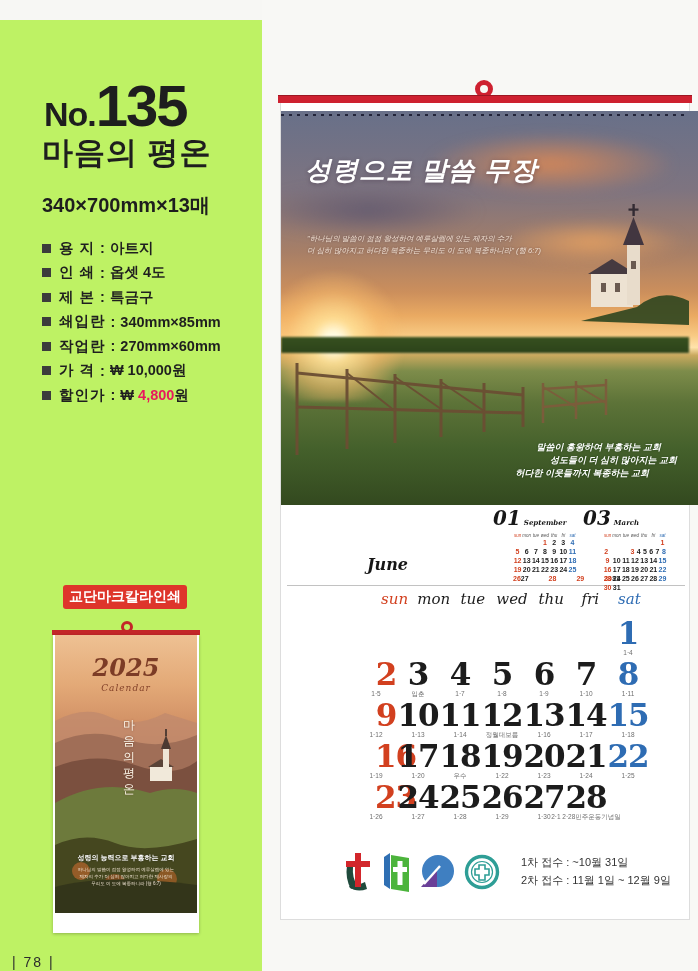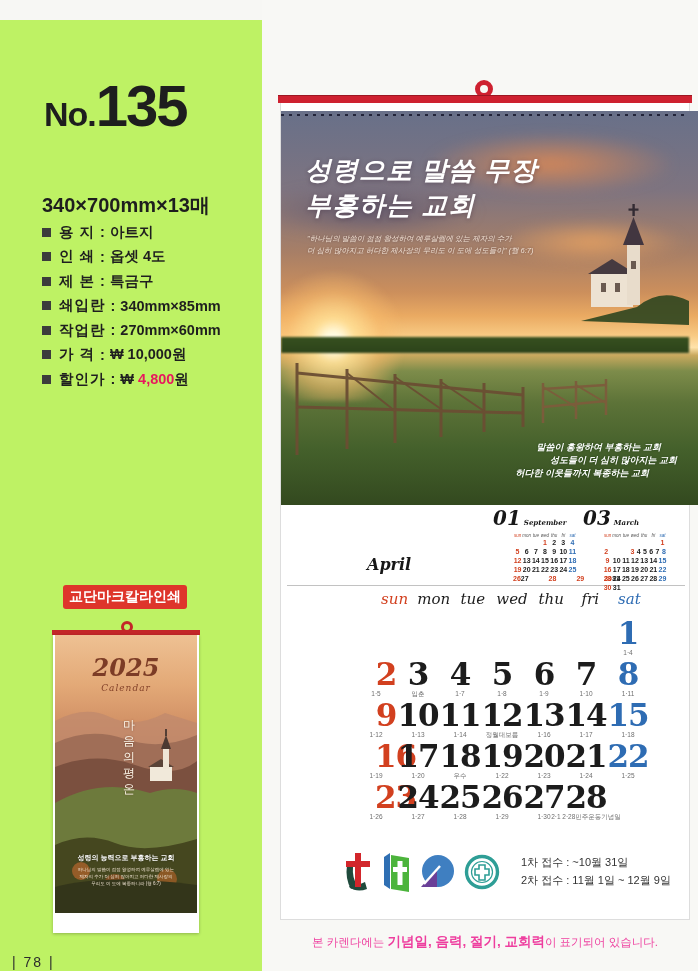--- a/index.html
+++ b/index.html
@@ -7,21 +7,21 @@
   body { font-family:"Liberation Sans", sans-serif; }
   .page { position:relative; width:698px; height:971px; overflow:hidden; background:#f7f7f4; }
 
   
   .sidebar { position:absolute; left:0; top:0; width:262px; height:971px; background:#bef264;margin-top:20px; }
   .prod-no { position:absolute; left:44px; top:52px; color:#1e1e1e; white-space:nowrap; }
   .no-prefix { font-size:34px; font-weight:bold; letter-spacing:-1px; }
   .no-num { font-size:58px; font-weight:bold; letter-spacing:-2px; }
   .prod-title { position:absolute; left:42px; top:112px; font-size:31px; font-weight:bold; color:#1e1e1e; letter-spacing:1px; white-space:nowrap; }
   .size-line { position:absolute; left:42px; top:172px; font-size:20px; font-weight:bold; color:#1e1e1e; white-space:nowrap; }
-  .specs { position:absolute; left:42px; top:200px; list-style:none; }
+  .specs { position:absolute; left:42px; top:216px; list-style:none; }
   .specs li { display:flex; align-items:center; height:24.5px; font-size:14.5px; color:#1f1f1f; white-space:nowrap; }
   .specs .bullet { width:9px; height:9px; background:#3c3c3c; margin-right:8px; flex:0 0 auto; }
   .specs .slabel { font-weight:bold; letter-spacing:1px; }
   .specs .colon { margin:0 5px; font-weight:bold; }
   .specs .sval { font-weight:600; }
   .val-red { color:#e8185d; font-weight:bold; }
   .badge { position:absolute; left:63px; top:565px; width:124px; height:24px; background:#de352b; border-radius:3px;
            color:#fff; font-size:14px; font-weight:bold; display:flex; align-items:center; justify-content:center; white-space:nowrap; }
   .pageno { position:absolute; left:12px; top:934px; font-size:14px; color:#2c2c2c; letter-spacing:2px; }
 
@@ -104,20 +104,21 @@
 </style>
 </head>
 <body>
 
 <div class="page">
 
   <aside class="sidebar">
     <div class="prod-no">
       <span class="no-prefix">No.</span><span class="no-num">135</span>
     </div>
+    <h1 class="prod-title">마음의 평온</h1>
     <div class="size-line">340×700mm×13매</div>
     <ul class="specs" id="specs">
         <li>
           <span class="bullet"></span>
           <span class="slabel">용  지</span>
           <span class="colon">:</span>
           <span class="sval">아트지</span>
         </li>
         <li>
           <span class="bullet"></span>
@@ -247,32 +248,31 @@
             <line x1="325" y1="268" x2="325" y2="304"></line>
             <line x1="262" y1="278" x2="325" y2="274"></line>
             <line x1="262" y1="296" x2="325" y2="290"></line>
             <line x1="262" y1="276" x2="295" y2="296" stroke-width="1.8"></line>
             <line x1="295" y1="274" x2="325" y2="292" stroke-width="1.8"></line>
           </g>
         </svg>
         <div class="perf"></div>
         <div class="p-title">
           <div>성령으로 말씀 무장</div>
-          <div>부흥하는 교회</div>
         </div>
         <div class="p-verse">
           <div>"하나님의 말씀이 점점 왕성하여 예루살렘에 있는 제자의 수가</div>
-          <div>더 심히 많아지고 허다한 제사장의 무리도 이 도에 성도들이" (행 6:7)</div>
+          <div>더 심히 많아지고 허다한 복종하는 무리도 이 도에 복종하니라" (행 6:7)</div>
         </div>
         <div class="slogan s1">말씀이 흥왕하여 부흥하는 교회</div>
         <div class="slogan s2">성도들이 더 심히 많아지는 교회</div>
         <div class="slogan s3">허다한 이웃들까지 복종하는 교회</div>
       </div>
 
-      <div class="mname">April</div>
+      <div class="mname">June</div>
       <div class="rule"></div>
 
       <div class="mini" id="mini-0" style="left:212px">
           <div class="mini-head"><span class="mini-num">01</span><span class="mini-name">September</span></div>
           <div class="mini-grid">
             <div class="mini-wd">
               <span class="c-r">sun</span>
               <span>mon</span>
               <span>tue</span>
               <span>wed</span>
@@ -561,17 +561,14 @@
           <path d="M15,12 h6 v4 h4 v6 h-4 v5 h-6 v-5 h-4 v-6 h4 Z" fill="none" stroke="#2e9e96" stroke-width="1.6"></path>
         </svg>
       </div>
 
       <div class="recv">
         <div>1차 접수 : ~10월 31일</div>
         <div>2차 접수 : 11월 1일 ~ 12월 9일</div>
       </div>
     </div>
 
-    <div class="pink-note">
-      <span>본 카렌다에는 </span><b>기념일, 음력, 절기, 교회력</b><span>이 표기되어 있습니다.</span>
-    </div>
   </div>
 </div>
 
 </body></html>

